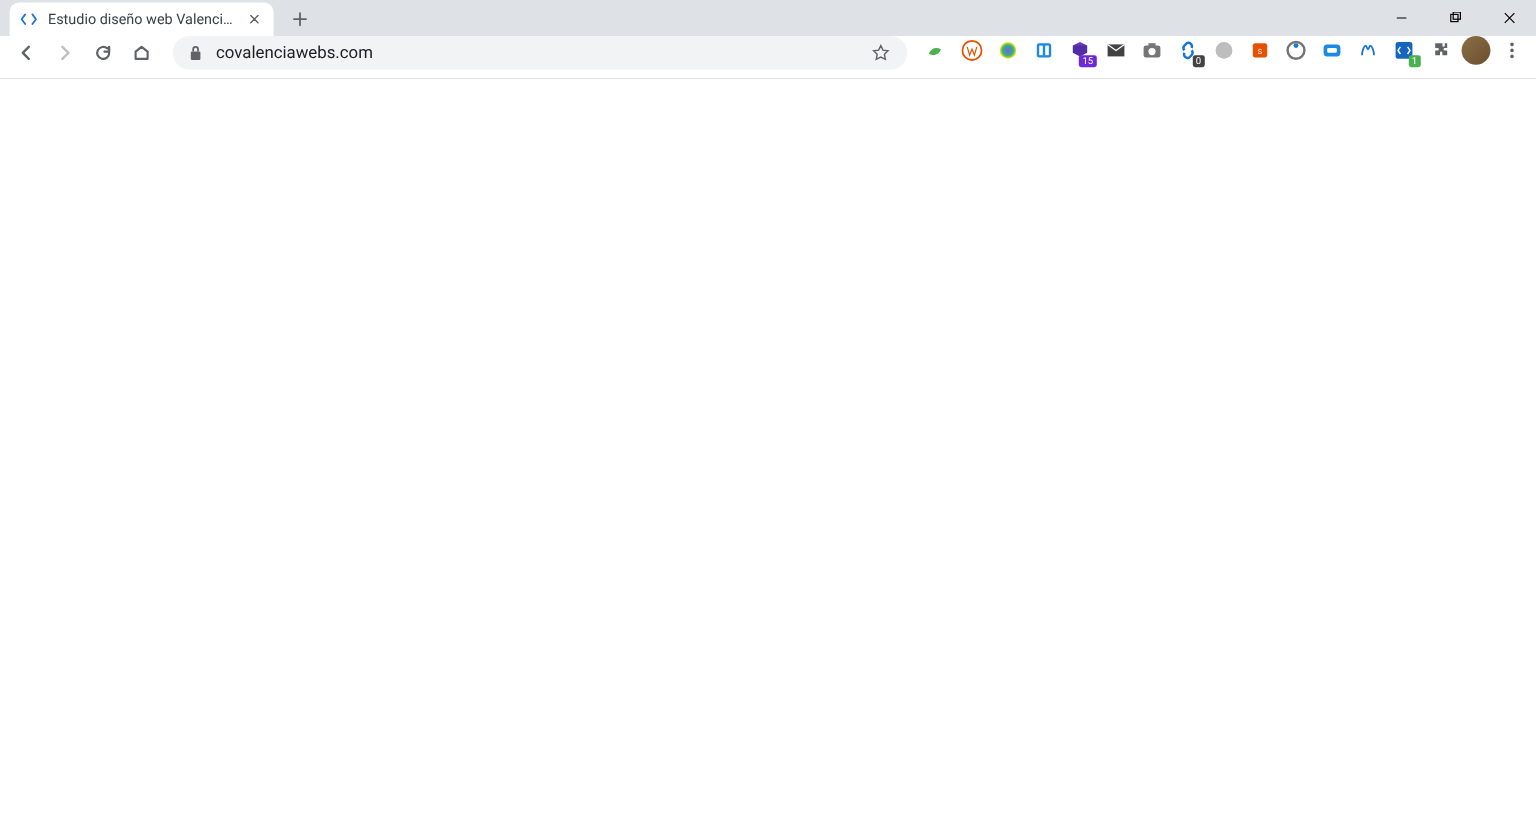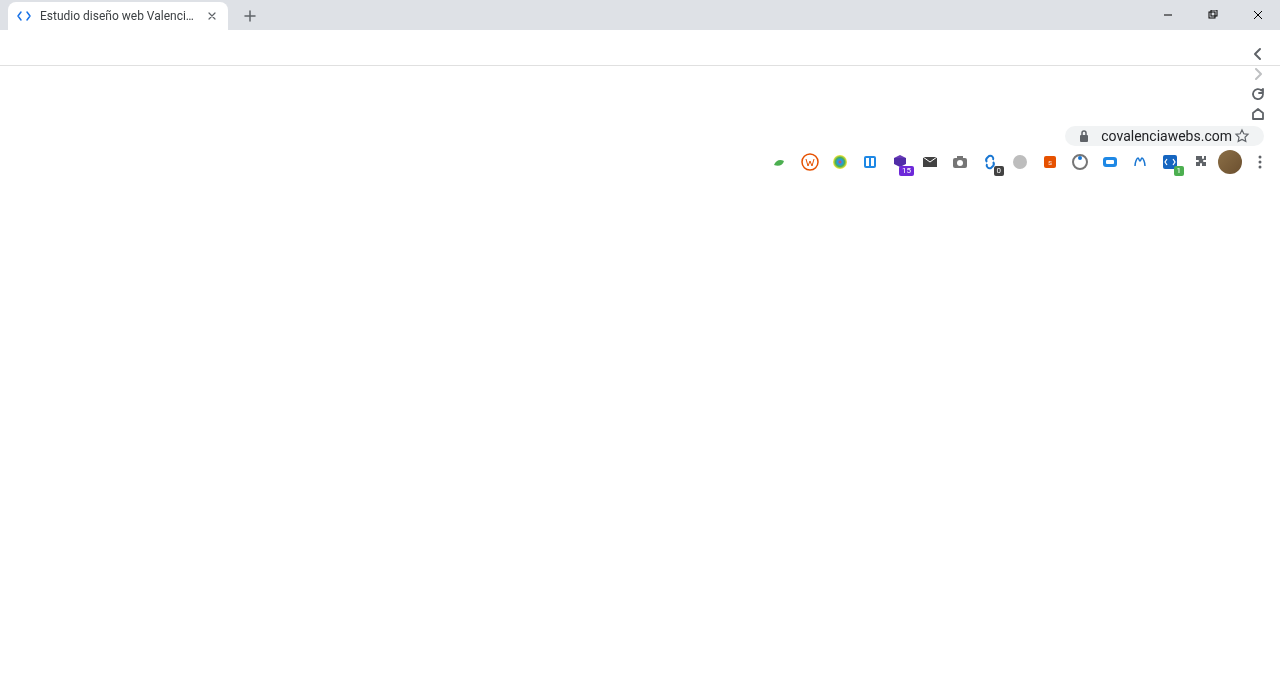--- a/index.html
+++ b/index.html
@@ -11,21 +11,21 @@
 .tab-favicon { width: 16px; height: 16px; margin-right: 8px; display: flex; align-items: center; justify-content: center; }
 .tab-title { font-size: 12px; color: #3c4043; white-space: nowrap; overflow: hidden; text-overflow: ellipsis; flex: 1; }
 .tab-close { width: 16px; height: 16px; display: flex; align-items: center; justify-content: center; cursor: pointer; margin-left: 4px; }
 .new-tab { width: 28px; height: 28px; display: flex; align-items: center; justify-content: center; margin-left: 8px; cursor: pointer; }
 
 
 .window-controls { position: absolute; top: 0; right: 0; display: flex; height: 30px; }
 .win-btn { width: 45px; height: 30px; display: flex; align-items: center; justify-content: center; cursor: pointer; }
 
 
-.toolbar { height: 36px; background: #fff; display: flex; align-items: flex-end; padding: 16px 8px; border-bottom: 1px solid #e0e0e0; gap: 4px; flex-direction: column; }
+.toolbar { height: 36px; background: #fff; display: flex; align-items: flex-start; padding: 0 8px; border-bottom: 1px solid #e0e0e0; gap: 4px; }
 .nav-btn { width: 28px; height: 28px; display: flex; align-items: center; justify-content: center; cursor: pointer; border-radius: 50%; }
 .nav-btn.disabled { opacity: 0.4; cursor: default; }
 
 
 .omnibox { flex: 1; height: 28px; background: #f1f3f4; border-radius: 14px; display: flex; align-items: center; padding: 0 12px; margin: 0 8px; max-width: 620px; }
 .lock-icon { width: 14px; height: 14px; margin-right: 10px; display: flex; align-items: center; justify-content: center; }
 .url-text { font-size: 14px; color: #202124; flex: 1; }
 .star-btn { width: 20px; height: 20px; display: flex; align-items: center; justify-content: center; cursor: pointer; }
 
 

